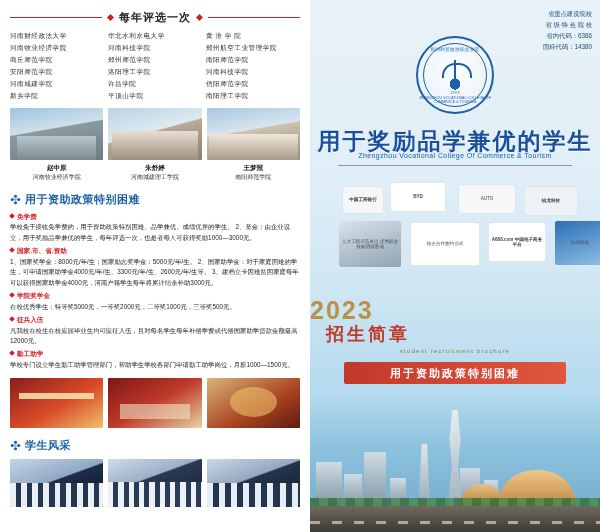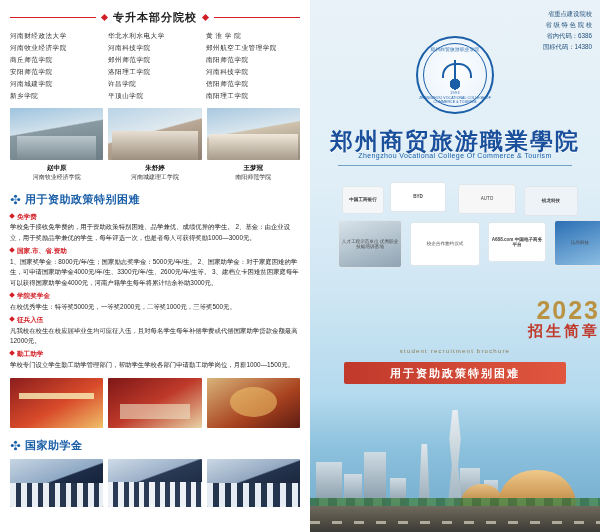--- a/index.html
+++ b/index.html
@@ -152,26 +152,26 @@
   .lg3 { left: 126px; top: 4px; width: 58px; height: 30px; background:#f7f7f7; }
   .lg4 { left: 192px; top: 6px; width: 54px; height: 30px; background:#eef3f8; }
   .lg5 { left: 6px;  top: 40px; width: 64px; height: 48px; background:linear-gradient(160deg,#d8e3ea,#8fa3b2); }
   .lg6 { left: 78px; top: 42px; width: 70px; height: 44px; background:#fff; }
   .lg7 { left: 156px;top: 42px; width: 58px; height: 40px; background:#fff; }
   .lg8 { left: 222px;top: 40px; width: 52px; height: 46px; background:linear-gradient(160deg,#2b6fb5,#8fc0e4); }
   .lg-red { color:#c62127; font-weight:bold; }
   .lg-blue { color:#1a5fa8; font-weight:bold; }
 
   .year-big {
-    position:absolute; top: 296px; left: 0; right: 0; text-align:right;
+    position:absolute; top: 296px; left: 0; right: 0; text-align:left;
     font-size: 25px; font-weight: bold; color: #b99243; letter-spacing: 2px;
   }
   .brochure {
-    position:absolute; top: 322px; left:0; right:0; text-align:right;
-    font-size: 15px; font-weight: bold; color: #c0392b; letter-spacing: 3px; margin-left: 16px;
+    position:absolute; top: 322px; left:0; right:0; text-align:left;
+    font-size: 18px; font-weight: bold; color: #c0392b; letter-spacing: 3px; margin-left: 16px;
   }
   .brochure-en {
     position:absolute; top: 348px; left:0; right:0; text-align:center;
     font-size: 6px; color: #8e7b4e; letter-spacing: 1.2px;
   }
   .welcome-bar {
     position:absolute; top: 362px; left: 34px; right: 34px; height: 22px;
     background: linear-gradient(90deg,#c0392b,#e0563f);
     border-radius: 2px;
     display:flex; align-items:center; justify-content:center;
@@ -212,21 +212,21 @@
 </head>
 <body>
 
 <div class="page">
 
   <div class="left">
 
     <div class="banner">
       <div class="bar"></div>
       <div class="dot"></div>
-      <div class="txt">专升本部分院校</div>
+      <div class="txt">每年评选一次</div>
       <div class="dot"></div>
       <div class="bar"></div>
     </div>
 
     <div class="schools">
       <div>河南财经政法大学</div>
       <div>华北水利水电大学</div>
       <div>黄 淮 学 院</div>
       <div>河南牧业经济学院</div>
       <div>河南科技学院</div>
@@ -307,21 +307,21 @@
     <div class="h-row">
       <svg class="flower" viewBox="0 0 24 24">
         <g fill="#1a5fa8">
           <circle cx="12" cy="5" r="3.4"></circle>
             <circle cx="19" cy="12" r="3.4"></circle>
           <circle cx="12" cy="19" r="3.4"></circle>
             <circle cx="5" cy="12" r="3.4"></circle>
           <circle cx="12" cy="12" r="2.6" fill="#69a8dd"></circle>
         </g>
       </svg>
-      <div class="h-txt">国家助学金</div>
+      <div class="h-txt">学生风采</div>
     </div>
 
     <div class="photo-row4">
       <div class="c b1"></div>
       <div class="c b2"></div>
       <div class="c b3"></div>
     </div>
 
   </div>
 
@@ -337,21 +337,21 @@
     </div>
 
     <div class="emblem">
       <div class="inner"></div>
       <div class="etop">郑州商贸旅游职业学院</div>
       <div class="core"></div>
       <div class="year">1993</div>
       <div class="ebot">ZHENGZHOU VOCATIONAL COLLEGE OF COMMERCE &amp; TOURISM</div>
     </div>
 
-    <div class="cover-title">郑州商贸旅游職業學院</div>
+    <div class="cover-title">用于奖励品学兼优的学生</div>
     <div class="cover-en">Zhengzhou Vocational College Of Commerce &amp; Tourism</div>
     <div class="rule"></div>
 
     <div class="logos">
       <div class="lg lg1">
           <span class="lg-red">中国工商银行</span>
         </div>
       <div class="lg lg2">
           <span class="lg-blue">BYD</span>
         </div>

